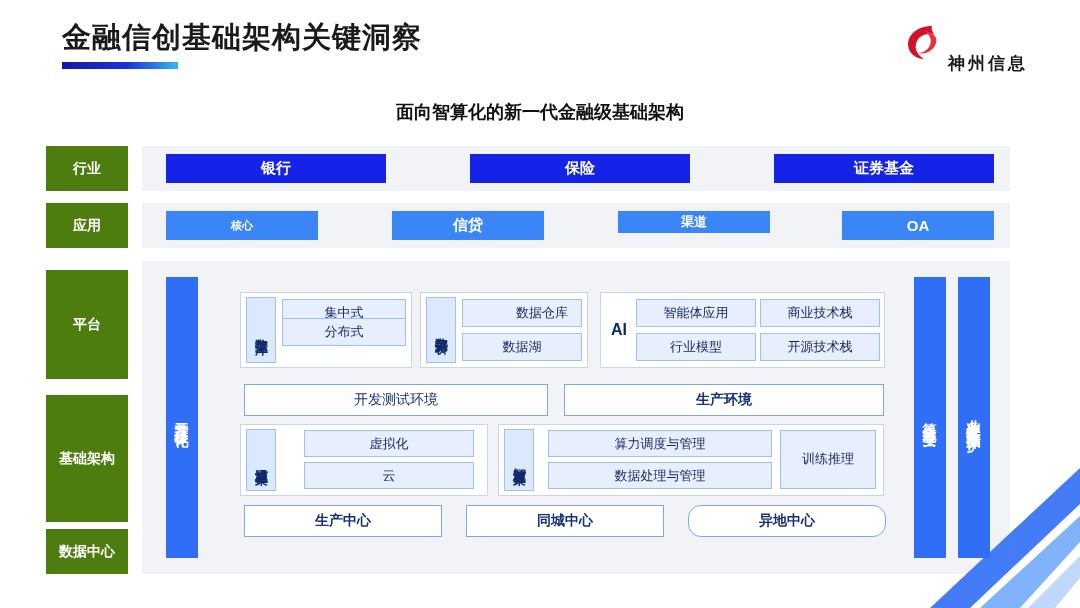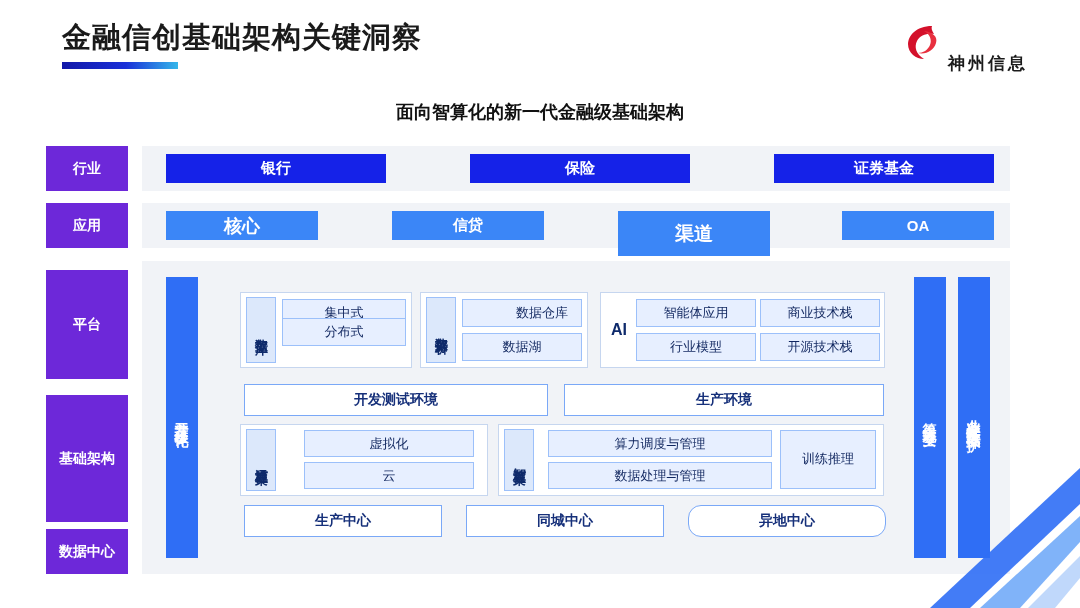--- a/index.html
+++ b/index.html
@@ -38,21 +38,21 @@
   }
   
   .corner{position:absolute;right:0;bottom:0;width:210px;height:150px;overflow:hidden;}
   .corner svg{display:block;}
   
   .lbl{
     position:absolute;
     display:flex;align-items:center;justify-content:center;
     box-sizing:border-box;
     font-size:14px;font-weight:bold;
-    color:#fff;background:#6d28d9;
+    color:#fff;background:#4d7c0f;
   }
   .panel{
     position:absolute;background:#f1f3f7;box-sizing:border-box;
   }
   .bbox{
     position:absolute;display:flex;align-items:center;justify-content:center;
     box-sizing:border-box;font-weight:bold;color:#fff;
   }
   .blue-dark{background:#1522e8;}
   .blue-light{background:#3b86f7;}
@@ -110,23 +110,23 @@
 <div class="lbl" style="left:46px;top:270px;width:82px;height:109px;font-family:Liberation Mono, monospace;">平台</div>
 <div class="lbl" style="left:46px;top:395px;width:82px;height:127px;">基础架构</div>
 <div class="lbl" style="left:46px;top:529px;width:82px;height:45px;">数据中心</div>
 
 <div class="panel" style="left:142px;top:146px;width:868px;height:45px;"></div>
 <div class="bbox blue-dark" style="left:166px;top:154px;width:220px;height:29px;font-size:15px;">银行</div>
 <div class="bbox blue-dark" style="left:470px;top:154px;width:220px;height:29px;font-size:15px;">保险</div>
 <div class="bbox blue-dark" style="left:774px;top:154px;width:220px;height:29px;font-size:15px;">证券基金</div>
 
 <div class="panel" style="left:142px;top:203px;width:868px;height:45px;"></div>
-<div class="bbox blue-light" style="left:166px;top:211px;width:152px;height:29px;font-size:18px;">核心</div>
+<div class="bbox blue-light" style="left:166px;top:211px;width:152px;height:29px;font-size:11px;">核心</div>
 <div class="bbox blue-light" style="left:392px;top:211px;width:152px;height:29px;font-size:15px;">信贷</div>
-<div class="bbox blue-light" style="left:618px;top:211px;width:152px;height:45px;font-size:19px;">渠道</div>
+<div class="bbox blue-light" style="left:618px;top:211px;width:152px;height:22px;font-size:13px;">渠道</div>
 <div class="bbox blue-light" style="left:842px;top:211px;width:152px;height:29px;font-size:15px;">OA</div>
 
 <div class="panel" style="left:142px;top:261px;width:868px;height:313px;"></div>
 
 <div class="vlabel vlabel-blue" style="left:166px;top:277px;width:32px;height:281px;">开发运维一体化</div>
 <div class="vlabel vlabel-blue" style="left:914px;top:277px;width:32px;height:281px;">等保合规安全</div>
 <div class="vlabel vlabel-blue" style="left:958px;top:277px;width:32px;height:281px;">业务连续性及数据保护</div>
 
 <div class="grp" style="left:240px;top:292px;width:172px;height:76px;"></div>
 <div class="subcap" style="left:246px;top:297px;width:30px;height:66px;">数据库</div>
@@ -138,21 +138,21 @@
 <div class="lightbar" style="left:462px;top:299px;width:120px;height:28px;padding-left:40px;">数据仓库</div>
 <div class="lightbar" style="left:462px;top:333px;width:120px;height:28px;">数据湖</div>
 
 <div class="grp" style="left:600px;top:292px;width:285px;height:76px;"></div>
 <div class="aitag" style="left:604px;top:318px;width:30px;height:24px;">AI</div>
 <div class="lightbar" style="left:636px;top:299px;width:120px;height:28px;">智能体应用</div>
 <div class="lightbar" style="left:760px;top:299px;width:120px;height:28px;">商业技术栈</div>
 <div class="lightbar" style="left:636px;top:333px;width:120px;height:28px;">行业模型</div>
 <div class="lightbar" style="left:760px;top:333px;width:120px;height:28px;">开源技术栈</div>
 
-<div class="outline-box" style="left:244px;top:384px;width:304px;height:32px;font-size:14px;font-weight:bold;">开发测试环境</div>
+<div class="outline-box" style="left:244px;top:384px;width:304px;height:32px;font-size:14px;font-weight:normal;">开发测试环境</div>
 <div class="outline-box" style="left:564px;top:384px;width:320px;height:32px;font-size:14px;font-weight:bold;">生产环境</div>
 
 <div class="grp" style="left:240px;top:424px;width:248px;height:72px;"></div>
 <div class="subcap" style="left:246px;top:429px;width:30px;height:62px;">通算框架</div>
 <div class="lightbar" style="left:304px;top:430px;width:170px;height:27px;">虚拟化</div>
 <div class="lightbar" style="left:304px;top:462px;width:170px;height:27px;">云</div>
 
 <div class="grp" style="left:498px;top:424px;width:386px;height:72px;"></div>
 <div class="subcap" style="left:504px;top:429px;width:30px;height:62px;">智算框架</div>
 <div class="lightbar" style="left:548px;top:430px;width:224px;height:27px;">算力调度与管理</div>

